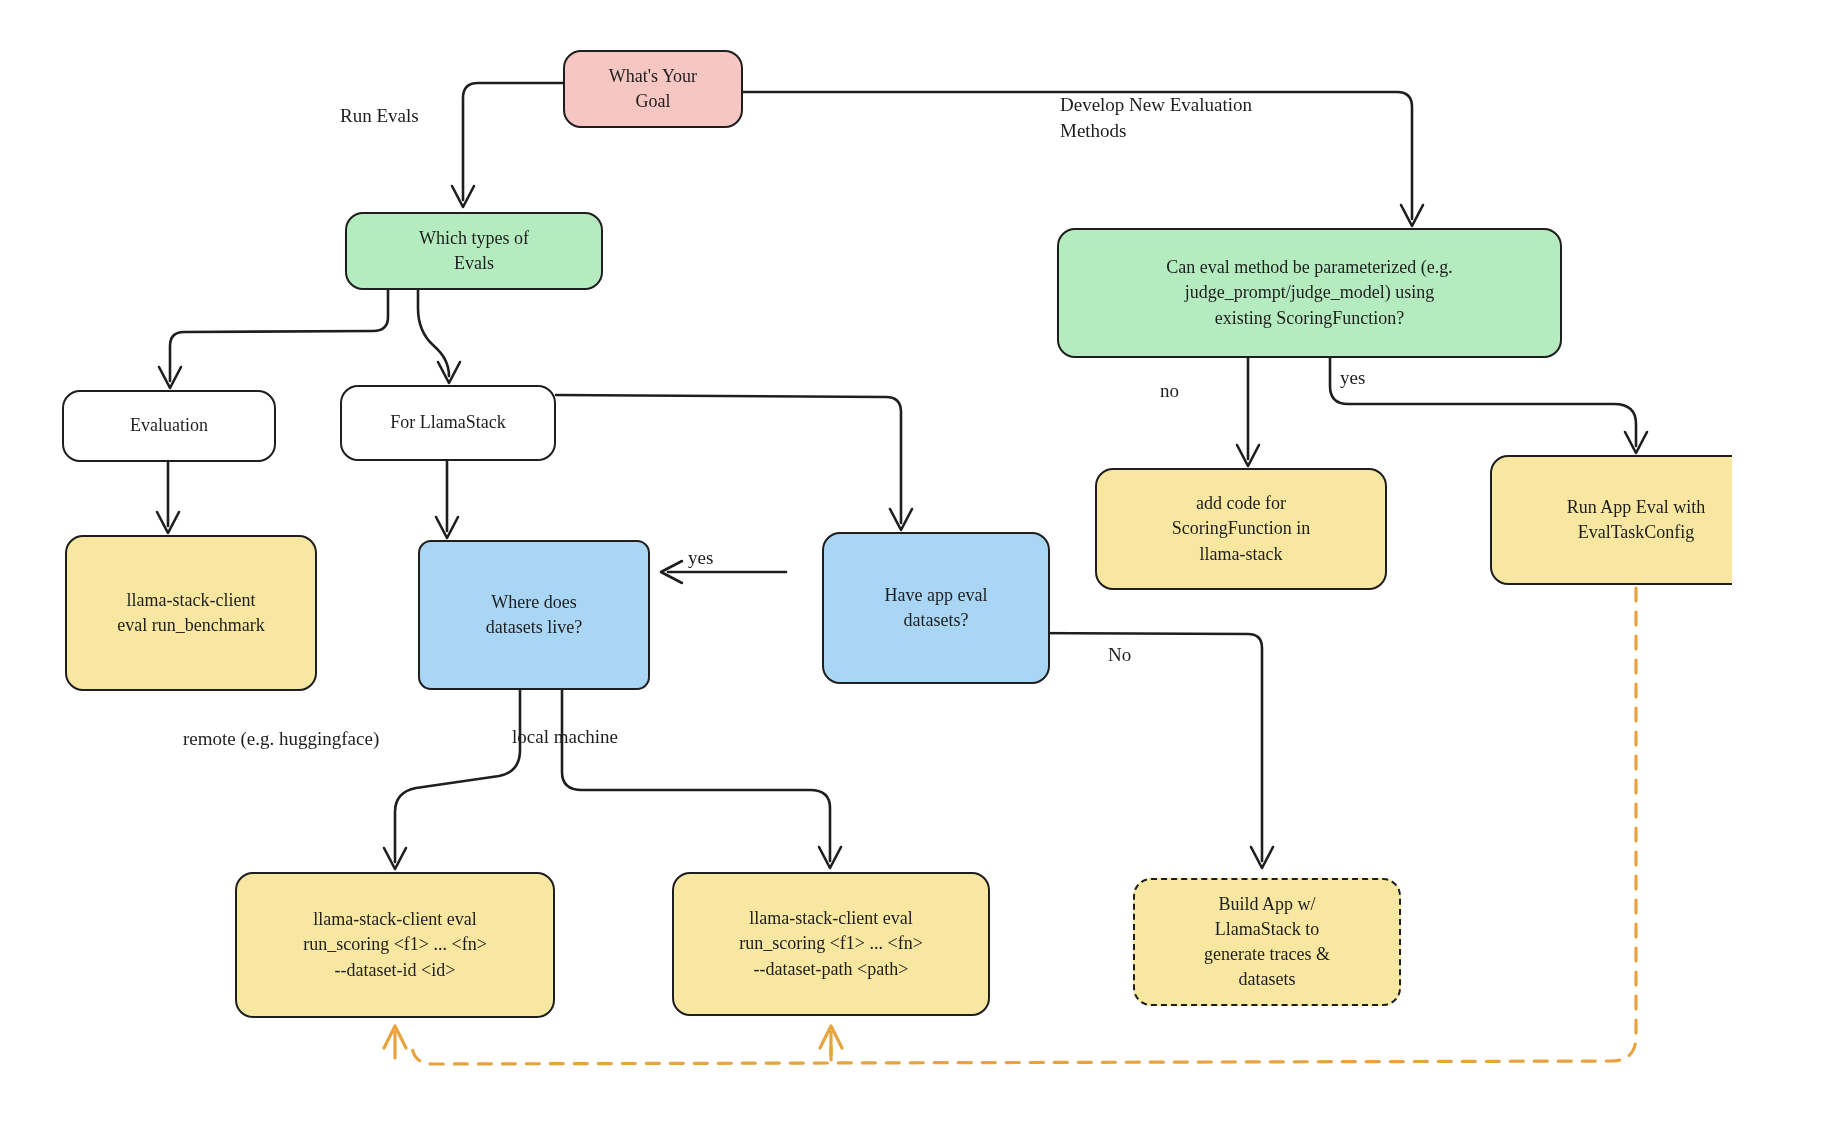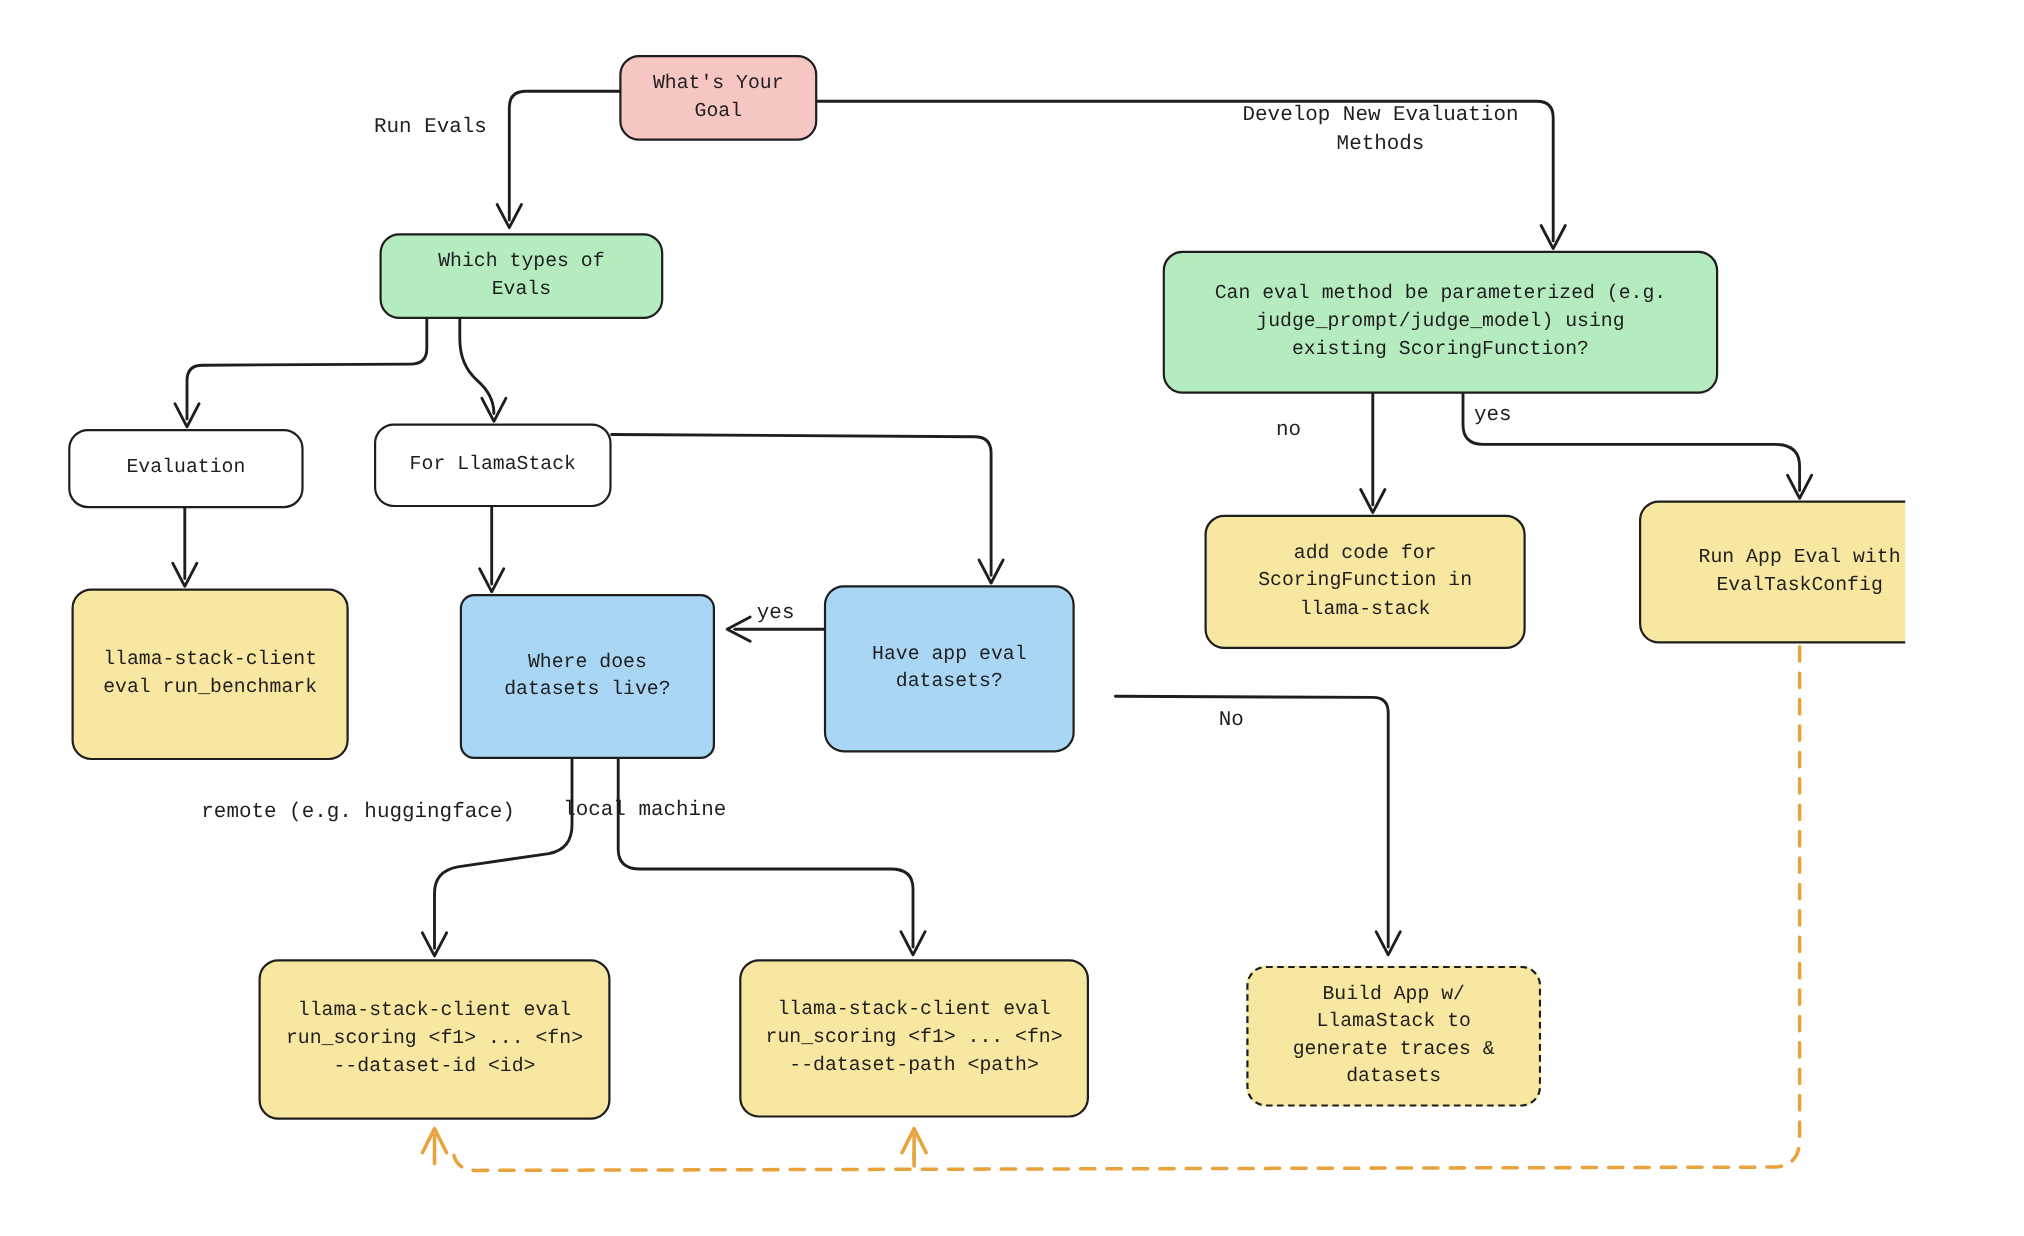--- a/index.html
+++ b/index.html
@@ -1,20 +1,20 @@
 <!DOCTYPE html>
 <html><head>
 <meta charset="utf-8">
 <style>
   html,body{margin:0;padding:0;background:#ffffff;}
   #canvas{
     position:relative;
     width:1732px;height:1124px;
     background:#ffffff;
-    font-family:Liberation Mono, monospace;
+    font-family:Liberation Serif, serif;
     color:#1e1e1e;
     overflow:hidden;
   }
   #edges{position:absolute;left:0;top:0;z-index:1;pointer-events:none;}
   .node{
     position:absolute;z-index:2;
     border:2.6px solid #1e1e1e;
     border-radius:18px;
     display:flex;align-items:center;justify-content:center;
     text-align:center;white-space:pre-line;
@@ -25,30 +25,30 @@
   .green{background:#b5ecbf;}
   .blue{background:#a9d6f4;}
   .yellow{background:#f8e7a0;}
   .whitebox{background:#ffffff;}
   .dashedborder{border-style:dashed;}
   .edge-label{
     position:absolute;z-index:2;
     font-size:19px;font-weight:500;line-height:1.35;
     white-space:pre-line;color:#1e1e1e;
   }
-  .centered{text-align:center;}
+  .centered{text-align:left;}
   
   #n-goal         {left:563px; top:50px;  width:180px; height:78px;}
   #n-which-types  {left:345px; top:212px; width:258px; height:78px;}
   #n-can-param    {left:1057px;top:228px; width:505px; height:130px;}
   #n-benchmark    {left:62px;  top:390px; width:214px; height:72px;}
   #n-for-app      {left:340px; top:385px; width:216px; height:76px;}
   #n-run-benchmark{left:65px;  top:535px; width:252px; height:156px;}
   #n-where        {left:418px; top:540px; width:232px; height:150px;border-radius:13px;}
-  #n-have         {left:749px; top:532px; width:228px; height:152px;}
+  #n-have         {left:822px; top:532px; width:228px; height:152px;}
   #n-add-code     {left:1095px;top:468px; width:292px; height:122px;}
   #n-run-app-eval {left:1490px;top:455px; width:292px; height:130px;}
   #n-scoring-id   {left:235px; top:872px; width:320px; height:146px;}
   #n-scoring-path {left:672px; top:872px; width:318px; height:144px;}
   #n-build-app    {left:1133px;top:878px; width:268px; height:128px;}
   
   #l-run-evals  {left:340px; top:103px;}
   #l-develop    {left:1060px;top:92px; width:390px;}
   #l-no-scoring {left:1160px;top:378px;}
   #l-yes-scoring{left:1340px;top:365px;}

